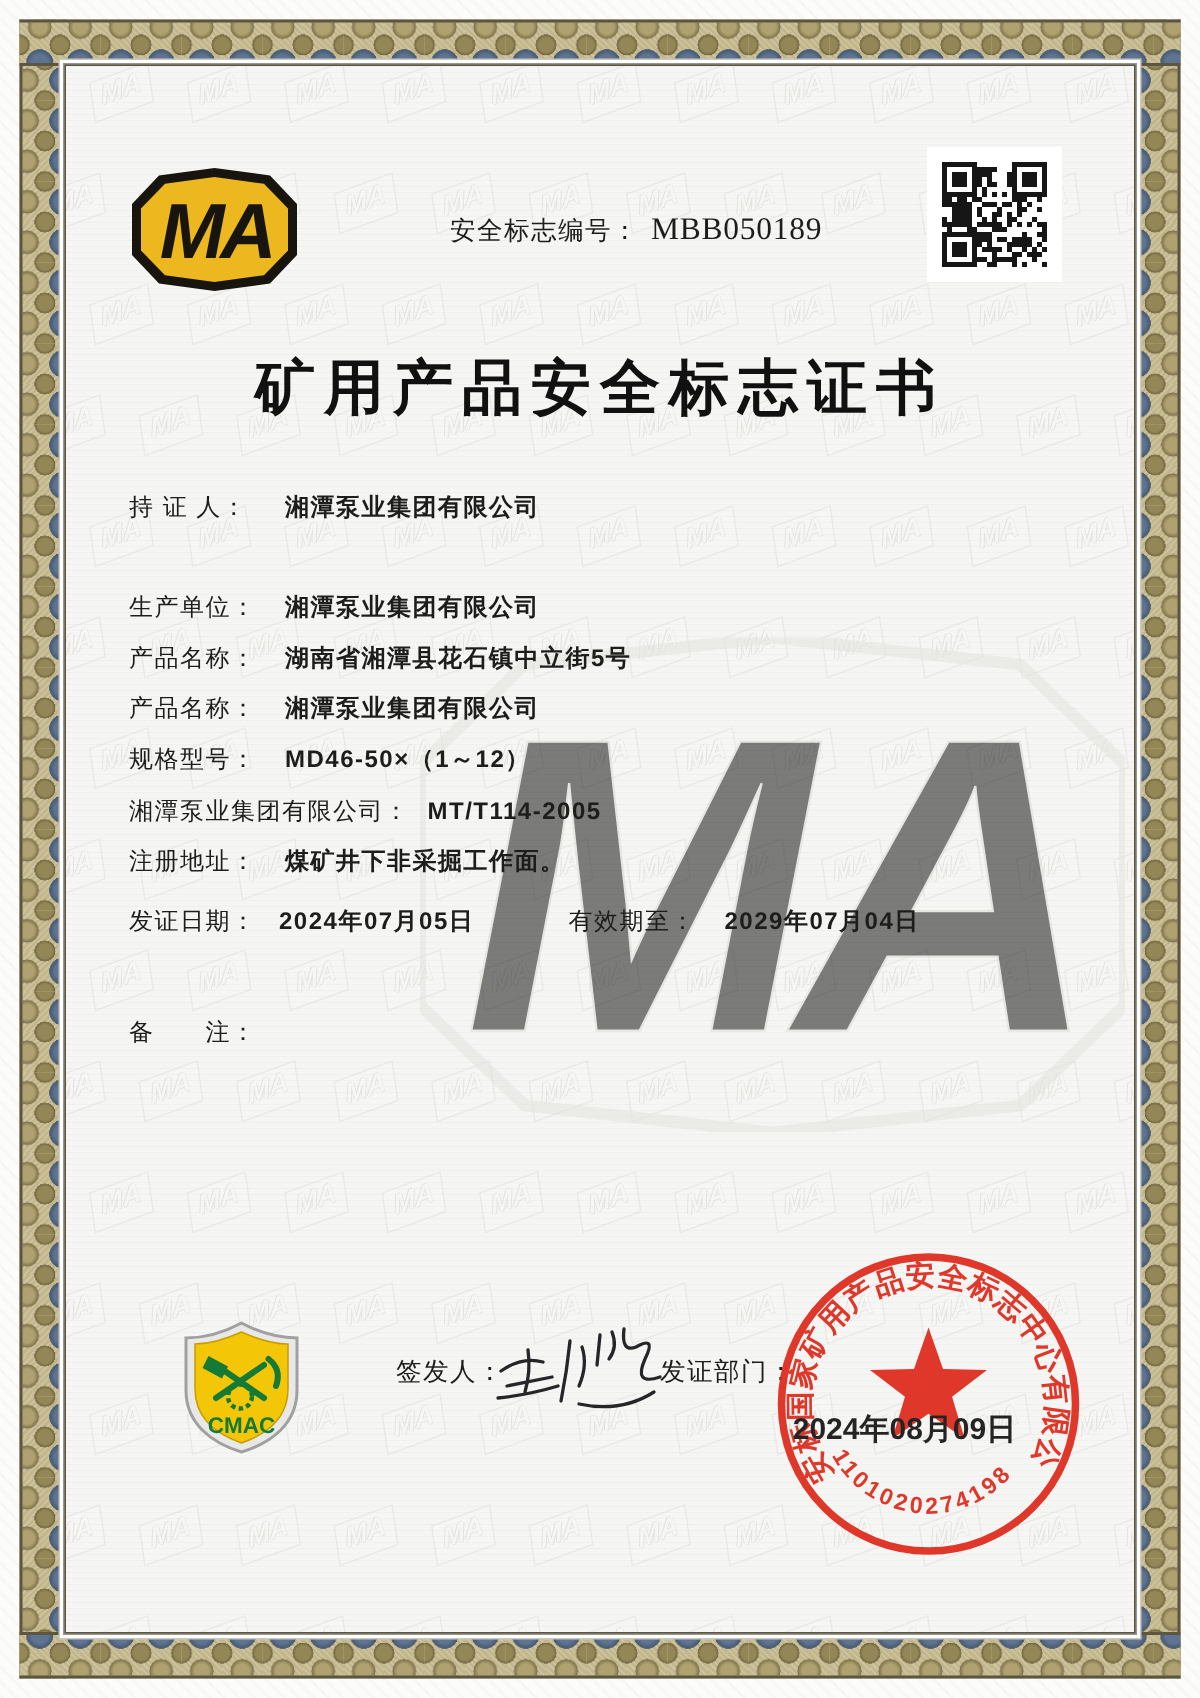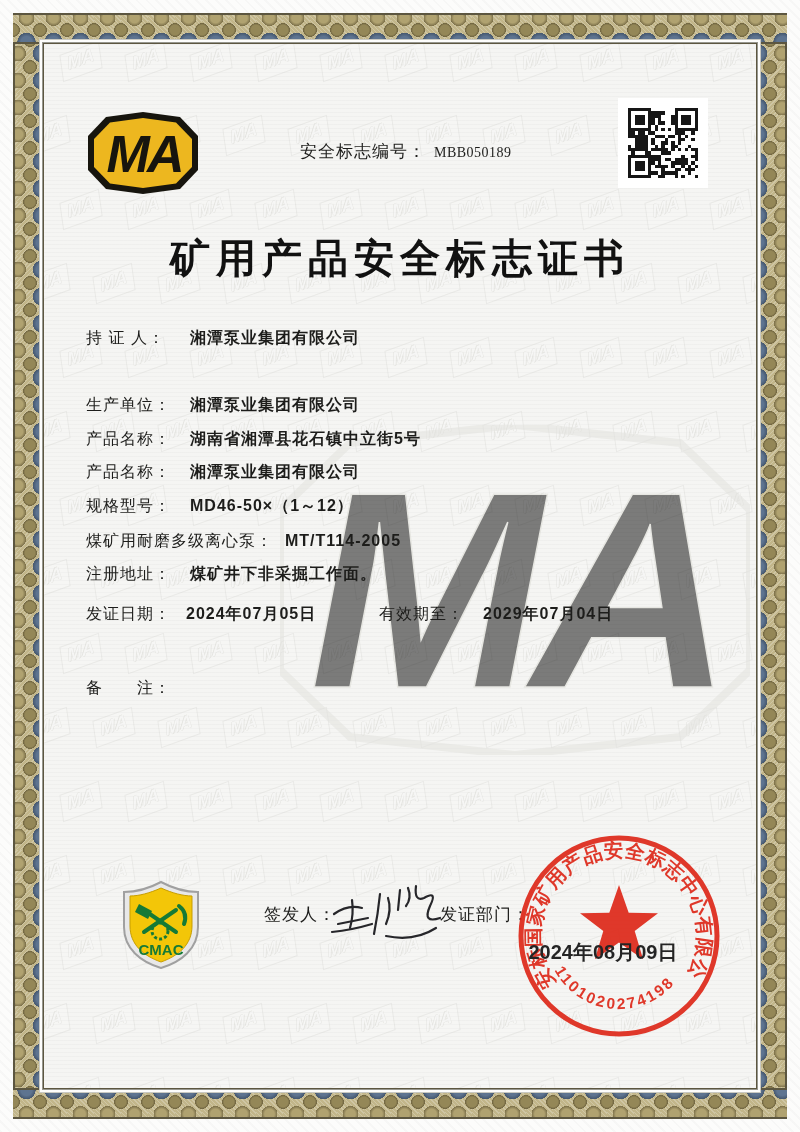--- a/index.html
+++ b/index.html
@@ -47,21 +47,21 @@
       font:italic 900 18px "Liberation Sans","DejaVu Sans",sans-serif;
       color:rgba(255,255,255,.85);
       text-shadow:0.6px 0.6px 0 #d2d2cc,-0.6px -0.6px 0 #d2d2cc;
       border:1.5px solid rgba(201,201,195,.55);background:rgba(255,255,255,.22);
       transform:rotate(-20deg) skewX(-12deg);opacity:.5;}
   .wm-big{position:absolute;left:280px;top:425px;z-index:2;opacity:.55;pointer-events:none;}
   
   .abs{position:absolute;z-index:5;}
   .ma-logo{left:88px;top:112px;}
   .certline{left:300px;top:140px;font-size:17px;letter-spacing:1px;white-space:nowrap;}
-  .certline .no{font-family:"Liberation Serif","DejaVu Serif",serif;font-size:14px;letter-spacing:.5px;margin-left:8px;}
+  .certline .no{font-family:"Liberation Serif","DejaVu Serif",serif;font-size:21px;letter-spacing:.5px;margin-left:8px;}
   .qr{left:618px;top:98px;}
   .title{left:0;right:0;top:231px;text-align:center;font-size:40px;font-weight:900;
          letter-spacing:6px;color:#111;z-index:5;}
   .row{left:86px;height:22px;font-size:16px;white-space:nowrap;z-index:5;}
   .row .lb{display:inline-block;width:104px;letter-spacing:1px;}
   .row .val{font-weight:bold;letter-spacing:1px;}
   .row.r7 .lb{width:auto;margin-right:12px;}
   .row.r9 .lb{width:100px;}
   .row.r9 .val{display:inline-block;width:193px;}
   .row.r9 .lb2{display:inline-block;width:104px;letter-spacing:1px;}
@@ -439,21 +439,21 @@
     <span class="lb">持 证 人：</span><span class="val">湘潭泵业集团有限公司</span></div>
   <div class="abs row" style="top:395px">
     <span class="lb">生产单位：</span><span class="val">湘潭泵业集团有限公司</span></div>
   <div class="abs row" style="top:429px">
     <span class="lb">产品名称：</span><span class="val">湖南省湘潭县花石镇中立街5号</span></div>
   <div class="abs row" style="top:462px">
     <span class="lb">产品名称：</span><span class="val">湘潭泵业集团有限公司</span></div>
   <div class="abs row" style="top:496px">
     <span class="lb">规格型号：</span><span class="val">MD46-50×（1～12）</span></div>
   <div class="abs row r7" style="top:531px">
-    <span class="lb">煤矿用耐磨多级离心泵：</span><span class="val">MT/T114-2005</span></div>
+    <span class="lb">湘潭泵业集团有限公司：</span><span class="val">MT/T114-2005</span></div>
   <div class="abs row" style="top:564px">
     <span class="lb">注册地址：</span><span class="val">煤矿井下非采掘工作面。</span></div>
   <div class="abs row r9" style="top:604px">
     <span class="lb">发证日期：</span><span class="val">2024年07月05日</span><span class="lb2">有效期至：</span><span class="val">2029年07月04日</span></div>
   <div class="abs row" style="top:678px">
     <span class="lb">备　　注：</span><span class="val"></span></div>
 
 
   <svg class="abs cmac" width="84" height="92" viewBox="0 0 84 92">
     <path d="M42,3 C55,10 68,13 79,13 L79,48 C79,70 62,83 42,89 C22,83 5,70 5,48 L5,13 C16,13 29,10 42,3 Z" fill="#e8e8e8" stroke="#a0a0a0" stroke-width="2"></path>

